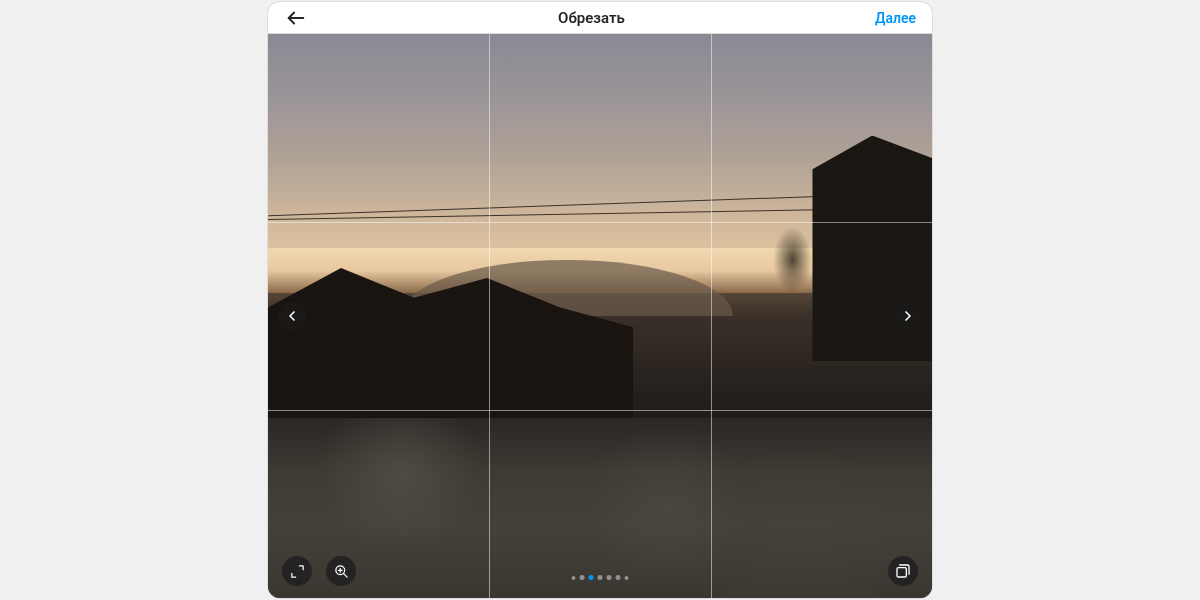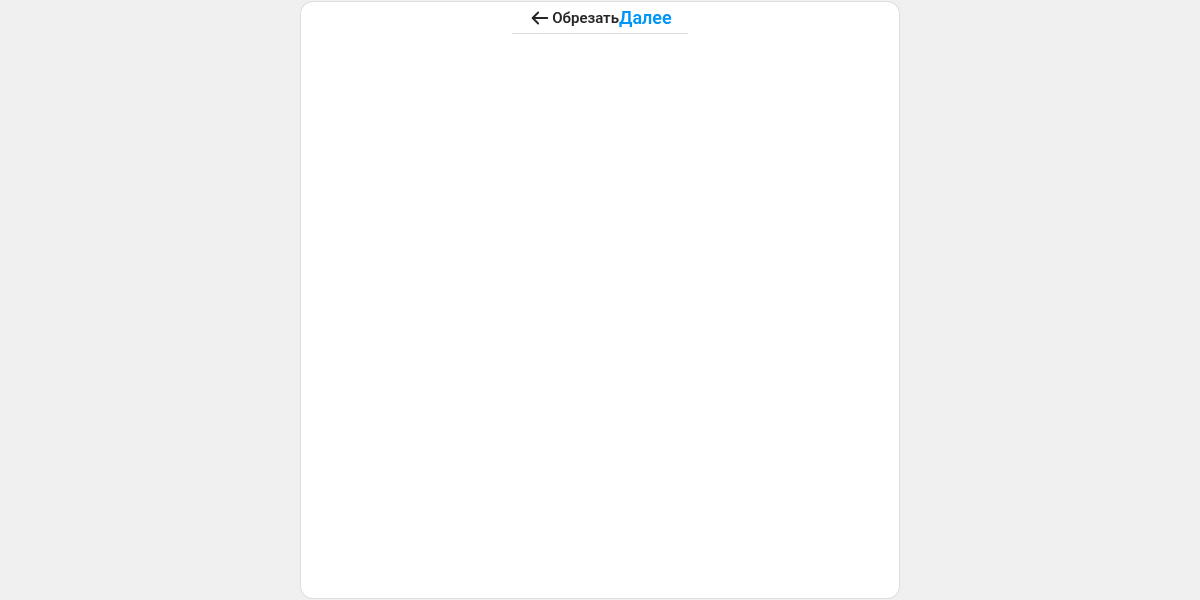--- a/index.html
+++ b/index.html
@@ -10,29 +10,28 @@
     body {
       background: #f0f0f0;
       font-family: -apple-system, BlinkMacSystemFont, "Segoe UI", Roboto, Helvetica, Arial, sans-serif;
       width: 1200px;
       height: 600px;
       display: flex;
       align-items: center;
       justify-content: center;
     }
     .crop-dialog {
-      width: 598px;
+      width: 664px;
       height: 596px;
       background: #fff;
       border-radius: 12px;
       overflow: hidden;
       display: flex;
       flex-direction: column;
       box-shadow: 0 0 0 1px rgba(0,0,0,0.08);
-      align-items: center;
     }
     .header {
       height: 32px;
       border-bottom: 1px solid #dbdbdb;
       display: flex;
       align-items: center;
       padding: 0 16px;
       flex-shrink: 0;
     }
     .back-btn {
@@ -46,21 +45,21 @@
     .header-title {
       flex: 1;
       text-align: center;
       font-weight: 600;
       font-size: 15px;
       color: #262626;
     }
     .next-btn {
       color: #0095f6;
       font-weight: 600;
-      font-size: 18px;
+      font-size: 14px;
       cursor: pointer;
     }
     .crop-area {
       flex: 1;
       position: relative;
       background: linear-gradient(to bottom,
         #878790 0%,
         #989296 15%,
         #b8a89a 28%,
         #d9c1a3 38%,

